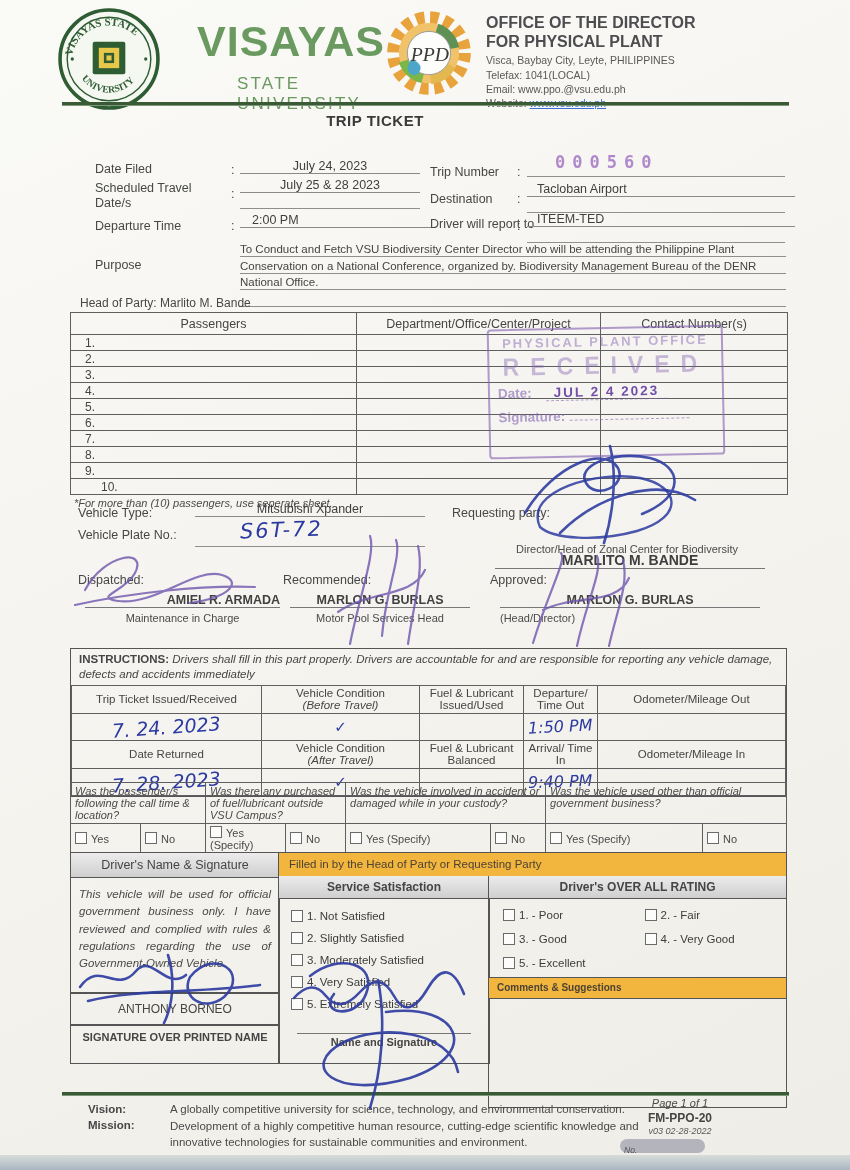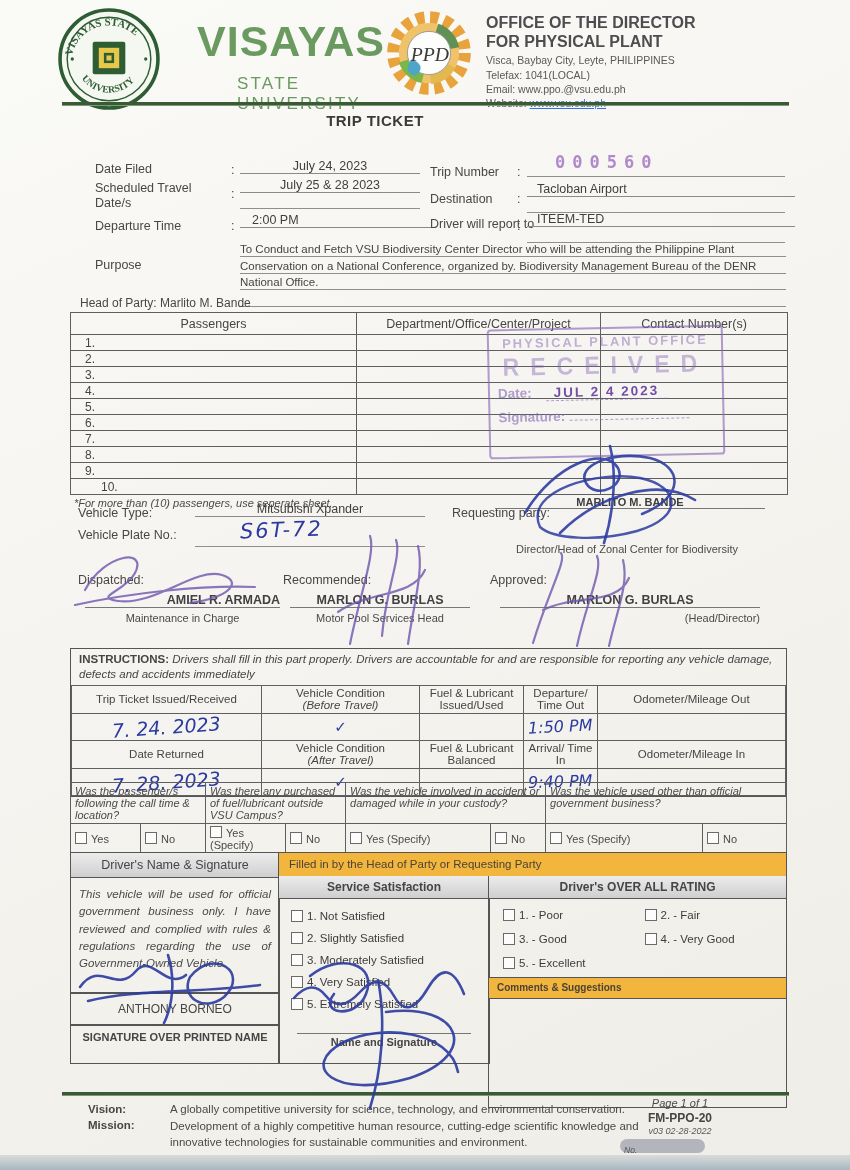--- a/index.html
+++ b/index.html
@@ -207,36 +207,36 @@
     </g>
   </svg>
 
   <div class="abs lbl" style="left:78px;top:506px;">Vehicle Type:</div>
   <div class="abs uval" style="left:195px;top:502px;width:230px;">Mitsubishi Xpander</div>
   <div class="abs lbl" style="left:78px;top:528px;">Vehicle Plate No.:</div>
   <div class="abs uline" style="left:195px;top:520px;width:230px;height:26px;"></div>
   <div class="abs hand" style="left:240px;top:518px;font-size:21px;letter-spacing:2px;transform:rotate(-2deg);">S6T-72</div>
 
   <div class="abs lbl" style="left:452px;top:506px;">Requesting party:</div>
-  <div class="abs" style="left:495px;top:496px;width:270px;text-align:center;font-size:11px;font-weight:bold;color:#3e3e3e;border-bottom:1px solid #777;">MARLITO M. BANDE</div>
+  <div class="abs" style="left:495px;top:552px;width:270px;text-align:center;font-size:14px;font-weight:bold;color:#3e3e3e;border-bottom:1px solid #777;">MARLITO M. BANDE</div>
   <div class="abs" style="left:462px;top:543px;width:330px;text-align:center;font-size:11px;color:#4a4a4a;line-height:1.25;">
     <div>Director/Head of Zonal Center for Biodiversity</div>
   </div>
 
   <div class="abs lbl" style="left:78px;top:573px;">Dispatched:</div>
   <div class="abs lbl" style="left:283px;top:573px;">Recommended:</div>
   <div class="abs lbl" style="left:490px;top:573px;">Approved:</div>
 
   <div class="abs" style="left:85px;top:593px;width:195px;text-align:right;font-size:12.5px;font-weight:bold;color:#414141;border-bottom:1px solid #777;">AMIEL R. ARMADA</div>
   <div class="abs" style="left:290px;top:593px;width:180px;text-align:center;font-size:12.5px;font-weight:bold;color:#414141;border-bottom:1px solid #777;">MARLON G. BURLAS</div>
   <div class="abs" style="left:500px;top:593px;width:260px;text-align:center;font-size:12.5px;font-weight:bold;color:#414141;border-bottom:1px solid #777;">MARLON G. BURLAS</div>
 
   <div class="abs" style="left:85px;top:612px;width:195px;text-align:center;font-size:11px;color:#4a4a4a;">Maintenance in Charge</div>
   <div class="abs" style="left:290px;top:612px;width:180px;text-align:center;font-size:11px;color:#4a4a4a;">Motor Pool Services Head</div>
-  <div class="abs" style="left:500px;top:612px;width:260px;text-align:right;font-size:11px;color:#4a4a4a;">(Head/Director)</div>
+  <div class="abs" style="left:500px;top:612px;width:260px;text-align:left;font-size:11px;color:#4a4a4a;">(Head/Director)</div>
 
   <svg class="abs" style="left:70px;top:545px;" width="195" height="70" viewBox="0 0 195 70">
     <g fill="none" stroke="#6f56ad" stroke-width="2.2" stroke-linecap="round" opacity="0.8">
       <path d="M15,45 C35,8 78,3 65,28 C55,47 22,52 48,56 C85,61 125,22 152,30 C172,36 162,52 120,58"></path>
       <path d="M5,60 C60,48 130,40 185,42"></path>
     </g>
   </svg>
   <svg class="abs" style="left:320px;top:532px;" width="125" height="118" viewBox="0 0 125 118">
     <g fill="none" stroke="#6f56ad" stroke-width="2.2" stroke-linecap="round" opacity="0.8">
       <path d="M30,112 C40,62 56,20 50,4"></path>

